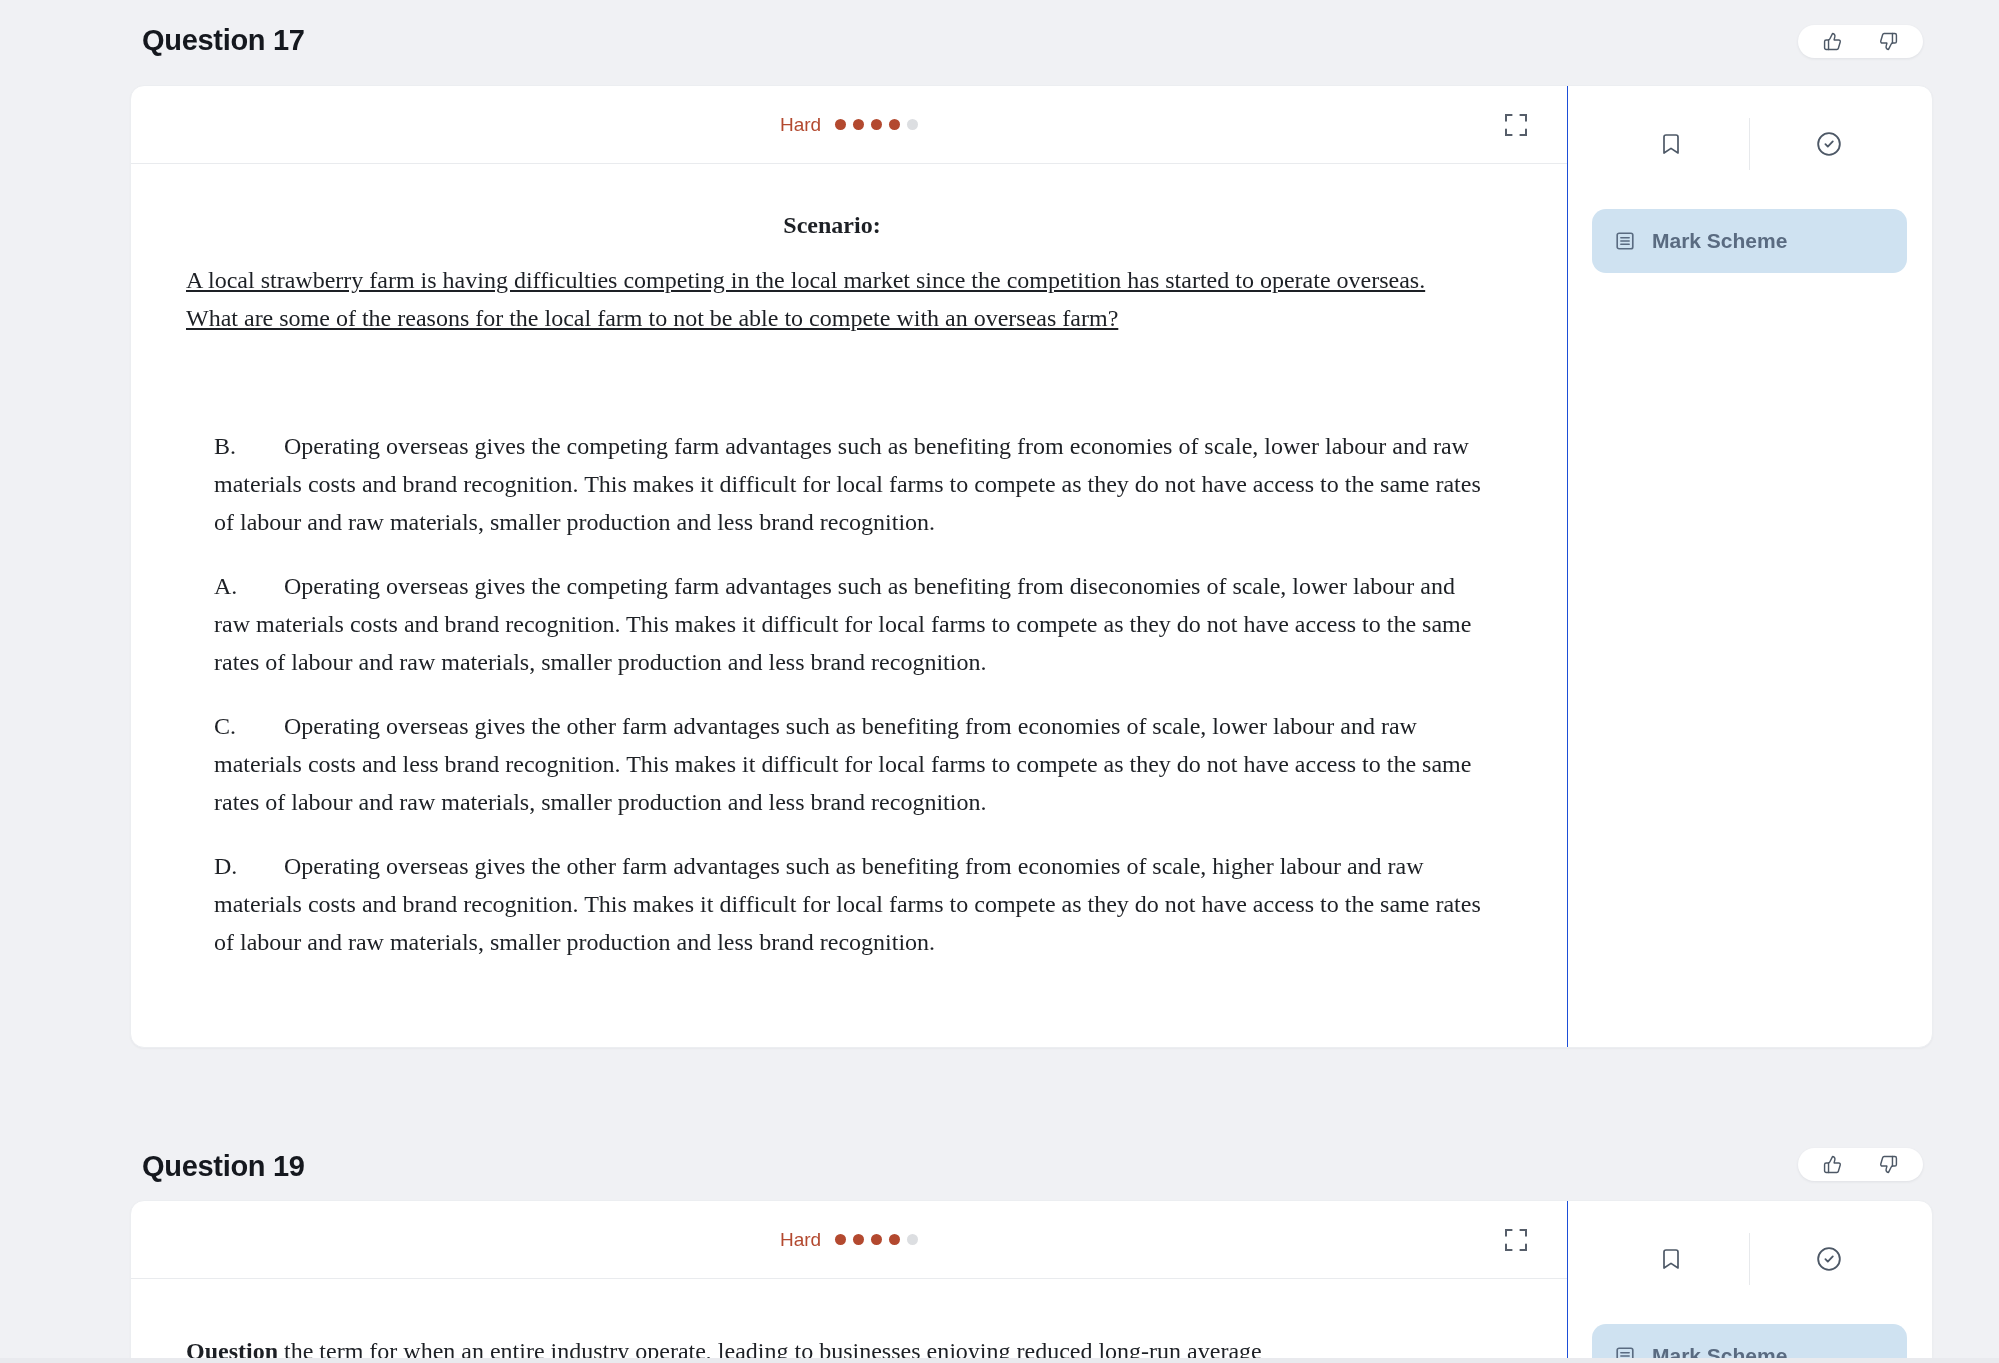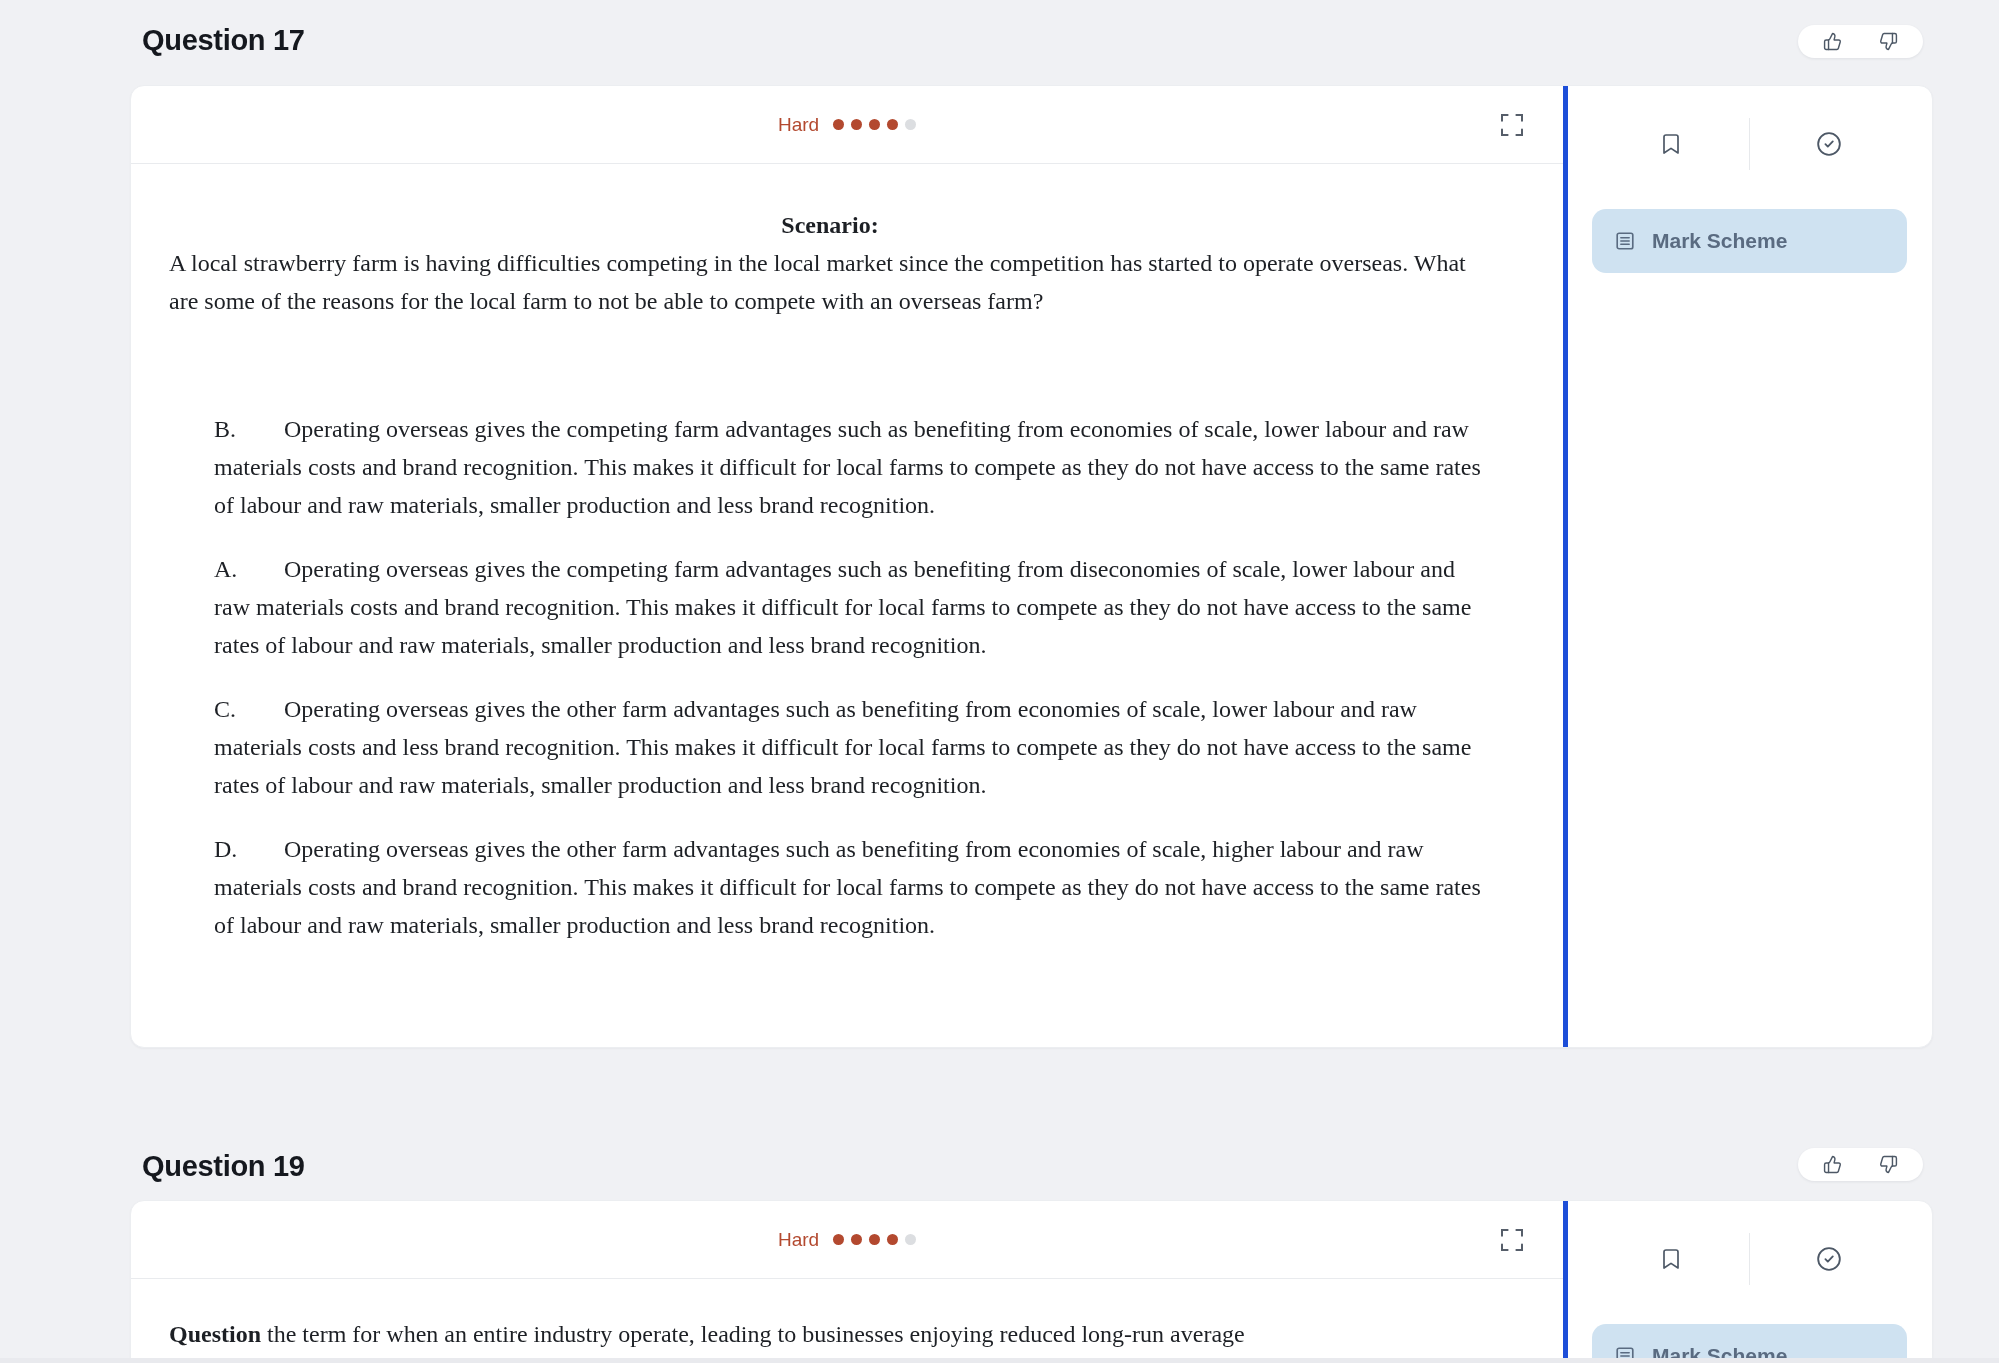--- a/index.html
+++ b/index.html
@@ -18,38 +18,38 @@
     padding:0 11px; box-shadow:0 1px 3px rgba(23,32,48,.08);
   }
   button{ background:none; border:none; padding:14px; cursor:pointer; }
   .icon-btn{ display:flex; align-items:center; justify-content:center; color:#4d5866; }
   svg{ display:block; }
   .card{
     position:absolute; left:130px; width:1803px; background:#ffffff;
     border:1px solid #eceef1; border-radius:14px; overflow:hidden;
     box-shadow:0 1px 2px rgba(16,24,40,.04); display:flex;
   }
-  .card-main{ width:1437px; flex:0 0 1437px; border-right:5px solid #1d4ed8; display:flex; flex-direction:column; }
+  .card-main{ width:1437px; flex:0 0 1437px; border-right:1px solid #1d4ed8; display:flex; flex-direction:column; }
   .card-header{
     flex:0 0 78px; height:78px; position:relative; border-bottom:1px solid #e9ebee;
     display:flex; align-items:center; justify-content:center;
   }
   .difficulty{ display:flex; align-items:center; gap:14px; }
   .difficulty-label{ font-size:19px; font-weight:500; color:#b3492f; }
   .dots{ display:flex; align-items:center; gap:7px; }
   .dot{ width:11px; height:11px; border-radius:50%; background:#dcdee1; }
   .dot.filled{ background:#b3492f; }
   .fullscreen-btn{ position:absolute; right:22px; top:50%; transform:translateY(-50%); color:#565e6a; }
   .card-body{
     padding:42px 72px 0 38px;
     font-family:"Liberation Serif","DejaVu Serif", serif;
     font-size:24px; line-height:38px; color:#1d2025;
   }
   .serif-bold{ font-weight:700;text-align:center; }
-  .scenario-text{ margin:0; }
+  .scenario-text{ margin:17px;text-decoration:underline; }
   .options{ margin:90px 0 0 45px; }
   .option{ margin-bottom:26px; }
   .opt-label{ display:inline-block; width:70px; }
   .card-sidebar{ flex:1; display:flex; flex-direction:column; padding:34px 25px 0 24px; }
   .sidebar-icons{ height:48px; display:flex; align-items:center; }
   .sidebar-icons .half{ flex:1; display:flex; justify-content:center; }
   .vdiv{ width:1px; height:52px; background:#e7e9ec; }
   .sidebar-buttons{ margin-top:41px; display:flex; flex-direction:column; gap:18px; }
   .sb-btn{
     height:64px; border-radius:14px; display:flex; align-items:center;

